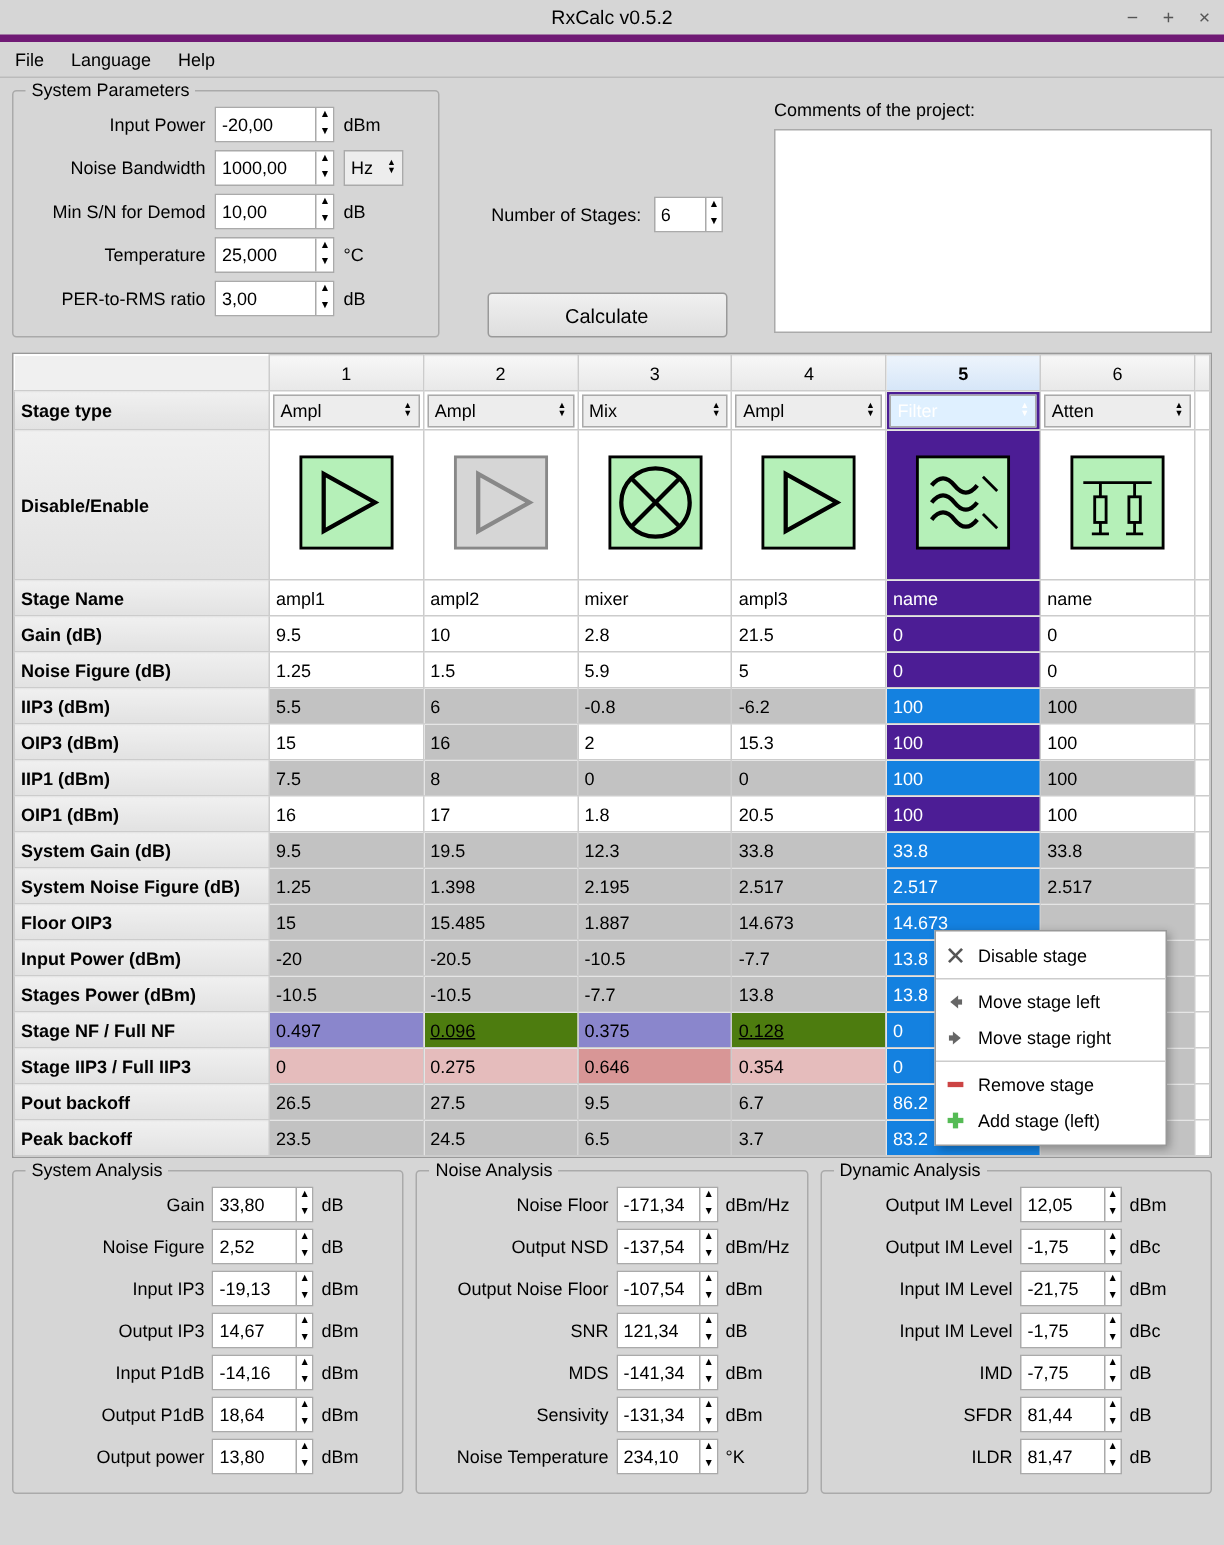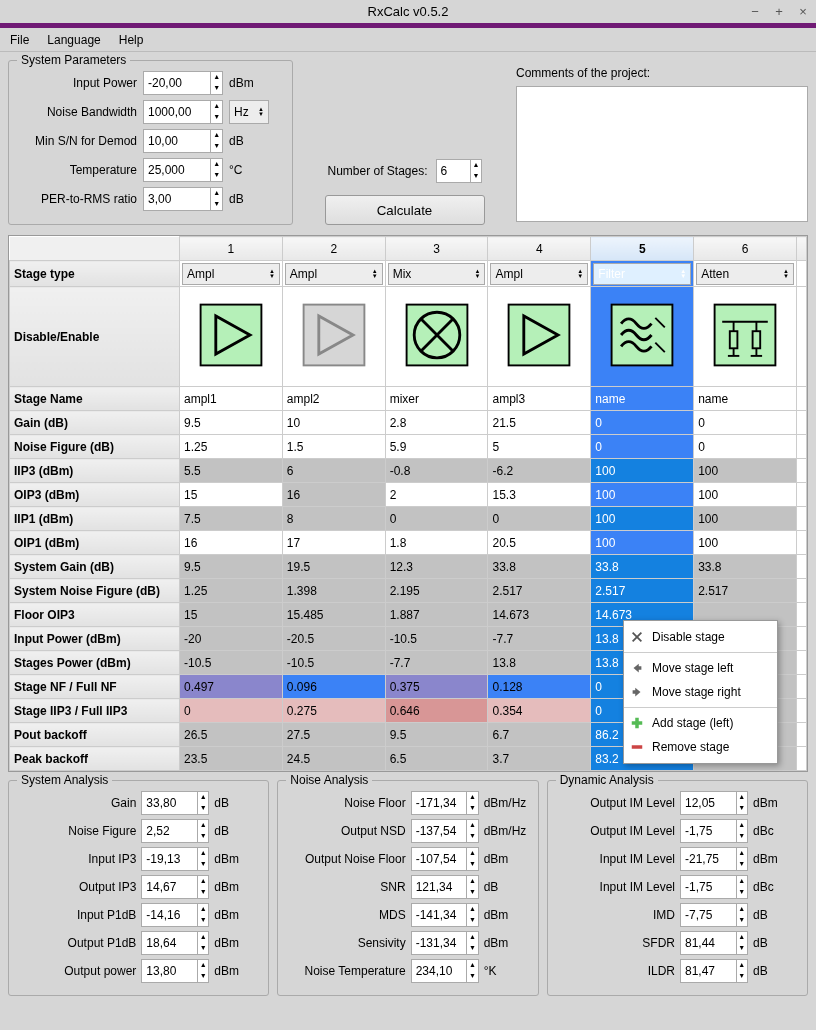--- a/index.html
+++ b/index.html
@@ -17,40 +17,40 @@
   .groupbox > .legend { position: absolute; top: -8px; left: 8px; background: #d6d6d6; padding: 0 4px; font-size: 12px; }
   .sp { width: 285px; }
   .row { display: flex; align-items: center; margin-bottom: 5px; gap: 6px; }
   .row label { text-align: right; width: 120px; }
   .spin { display: flex; align-items: center; background: #fff; border: 1px solid #aaa; height: 24px; width: 80px; }
   .spin input { border: none; width: 100%; padding: 2px 4px; font-size: 12px; background: transparent; }
   .spin .arrows { width: 14px; display: flex; flex-direction: column; border-left: 1px solid #aaa; }
   .spin .arrows span { height: 11px; font-size: 7px; text-align: center; line-height: 10px; cursor: pointer; }
   .combo { display: flex; align-items: center; background: #ededed; border: 1px solid #aaa; height: 24px; padding: 0 4px; min-width: 40px; justify-content: space-between; cursor: pointer; }
   .combo .dar { margin-left: 4px; display: flex; flex-direction: column; font-size: 6px; line-height: 5px; }
-  .midcol { flex: 1; display: flex; flex-direction: column; align-items: center; gap: 12px; padding-top: 26px; }
+  .midcol { flex: 1; display: flex; flex-direction: column; align-items: center; gap: 40px; padding-top: 26px; }
   .nsrow { display: flex; align-items: center; gap: 8px; }
   button.calc { width: 160px; height: 30px; background: linear-gradient(#f0f0f0,#dedede); border: 1px solid #999; border-radius: 3px; cursor: pointer; }
   .commentscol { width: 292px; }
   .commentscol .clabel { margin-bottom: 6px; display: block; }
   textarea.comments { width: 100%; height: 136px; border: 1px solid #aaa; background: #fff; resize: none; }
   .tablewrap { margin-top: 10px; border: 1px solid #999; background: #fff; position: relative; }
   table { border-collapse: collapse; width: 100%; table-layout: fixed; }
   th, td { border: 1px solid #ccc; padding: 4px 4px; text-align: left; font-size: 12px; height: 24px; overflow: hidden; white-space: nowrap; }
   th { background: linear-gradient(#f7f7f7,#e8e8e8); font-weight: normal; text-align: center; }
   th.rowh { background: linear-gradient(#f0f0f0,#e2e2e2); font-weight: bold; text-align: left; }
   tr.typerow td { padding: 0 2px; height: 26px; }
   tr.iconrow td { height: 100px; text-align: center; vertical-align: middle; }
   .stagecombo { display: flex; align-items: center; justify-content: space-between; background: #ededed; border: 1px solid #aaa; height: 22px; padding: 0 4px; cursor: pointer; }
   .stagecombo .dar { display: flex; flex-direction: column; font-size: 6px; line-height: 5px; }
   svg.stageicon { width: 76px; height: 76px; }
-  td.sel { background: #3b82f6; color: #fff; margin-top: 24px; }
+  td.sel { background: #4c1d95; color: #fff; margin-top: 24px; }
   td.bgdark { background: #c2c2c2; }
   td.bgpurple { background: #8a86cc; }
-  td.bgpurple2 { background: #3b82f6; }
+  td.bgpurple2 { background: #4d7c0f; text-decoration: underline; }
   td.bgred { background: #d89696; }
   td.bgred2 { background: #e5bcbc; }
   td.bgsel2 { background: #1481e0; color: #fff; }
   th.colsel { background: linear-gradient(#edf4fc,#d6e6f8); font-weight: bold; }
   .ctxmenu { position: absolute; top: 384px; left: 614px; width: 155px; background: #fff; border: 1px solid #999; box-shadow: 2px 2px 6px rgba(0,0,0,0.3); z-index: 10; padding: 4px 0; }
   .ctxmenu .mi { display: flex; align-items: center; gap: 8px; padding: 5px 6px; cursor: pointer; }
   .ctxmenu hr { border: none; border-top: 1px solid #ccc; margin: 3px 0; }
   .bottompanels { display: flex; gap: 8px; margin-top: 8px; }
   .bottompanels .groupbox { flex: 1; }
   .arow { display: flex; align-items: center; margin-bottom: 4px; gap: 5px; }
@@ -464,30 +464,30 @@
         <div class="mi">
             <svg class="iconsvg" viewBox="0 0 16 16">
               <polygon points="6,3 12,8 6,13" fill="#666"></polygon>
               <rect x="3" y="6" width="4" height="4" fill="#666"></rect>
             </svg>
             <span>Move stage right</span>
           </div>
         <hr>
         <div class="mi">
             <svg class="iconsvg" viewBox="0 0 16 16">
+              <rect x="2" y="6" width="12" height="4" fill="#c44"></rect>
+            </svg>
+            <span>Remove stage</span>
+          </div>
+        <div class="mi">
+            <svg class="iconsvg" viewBox="0 0 16 16">
               <rect x="6" y="2" width="4" height="12" fill="#5b5"></rect>
               <rect x="2" y="6" width="12" height="4" fill="#5b5"></rect>
             </svg>
             <span>Add stage (left)</span>
-          </div>
-        <div class="mi">
-            <svg class="iconsvg" viewBox="0 0 16 16">
-              <rect x="2" y="6" width="12" height="4" fill="#c44"></rect>
-            </svg>
-            <span>Remove stage</span>
           </div>
       </div>
     </div>
 
     <div class="bottompanels">
       <div class="groupbox">
         <span class="legend">System Analysis</span>
         <div class="arow">
             <label>Gain</label>
             <div class="spin">

